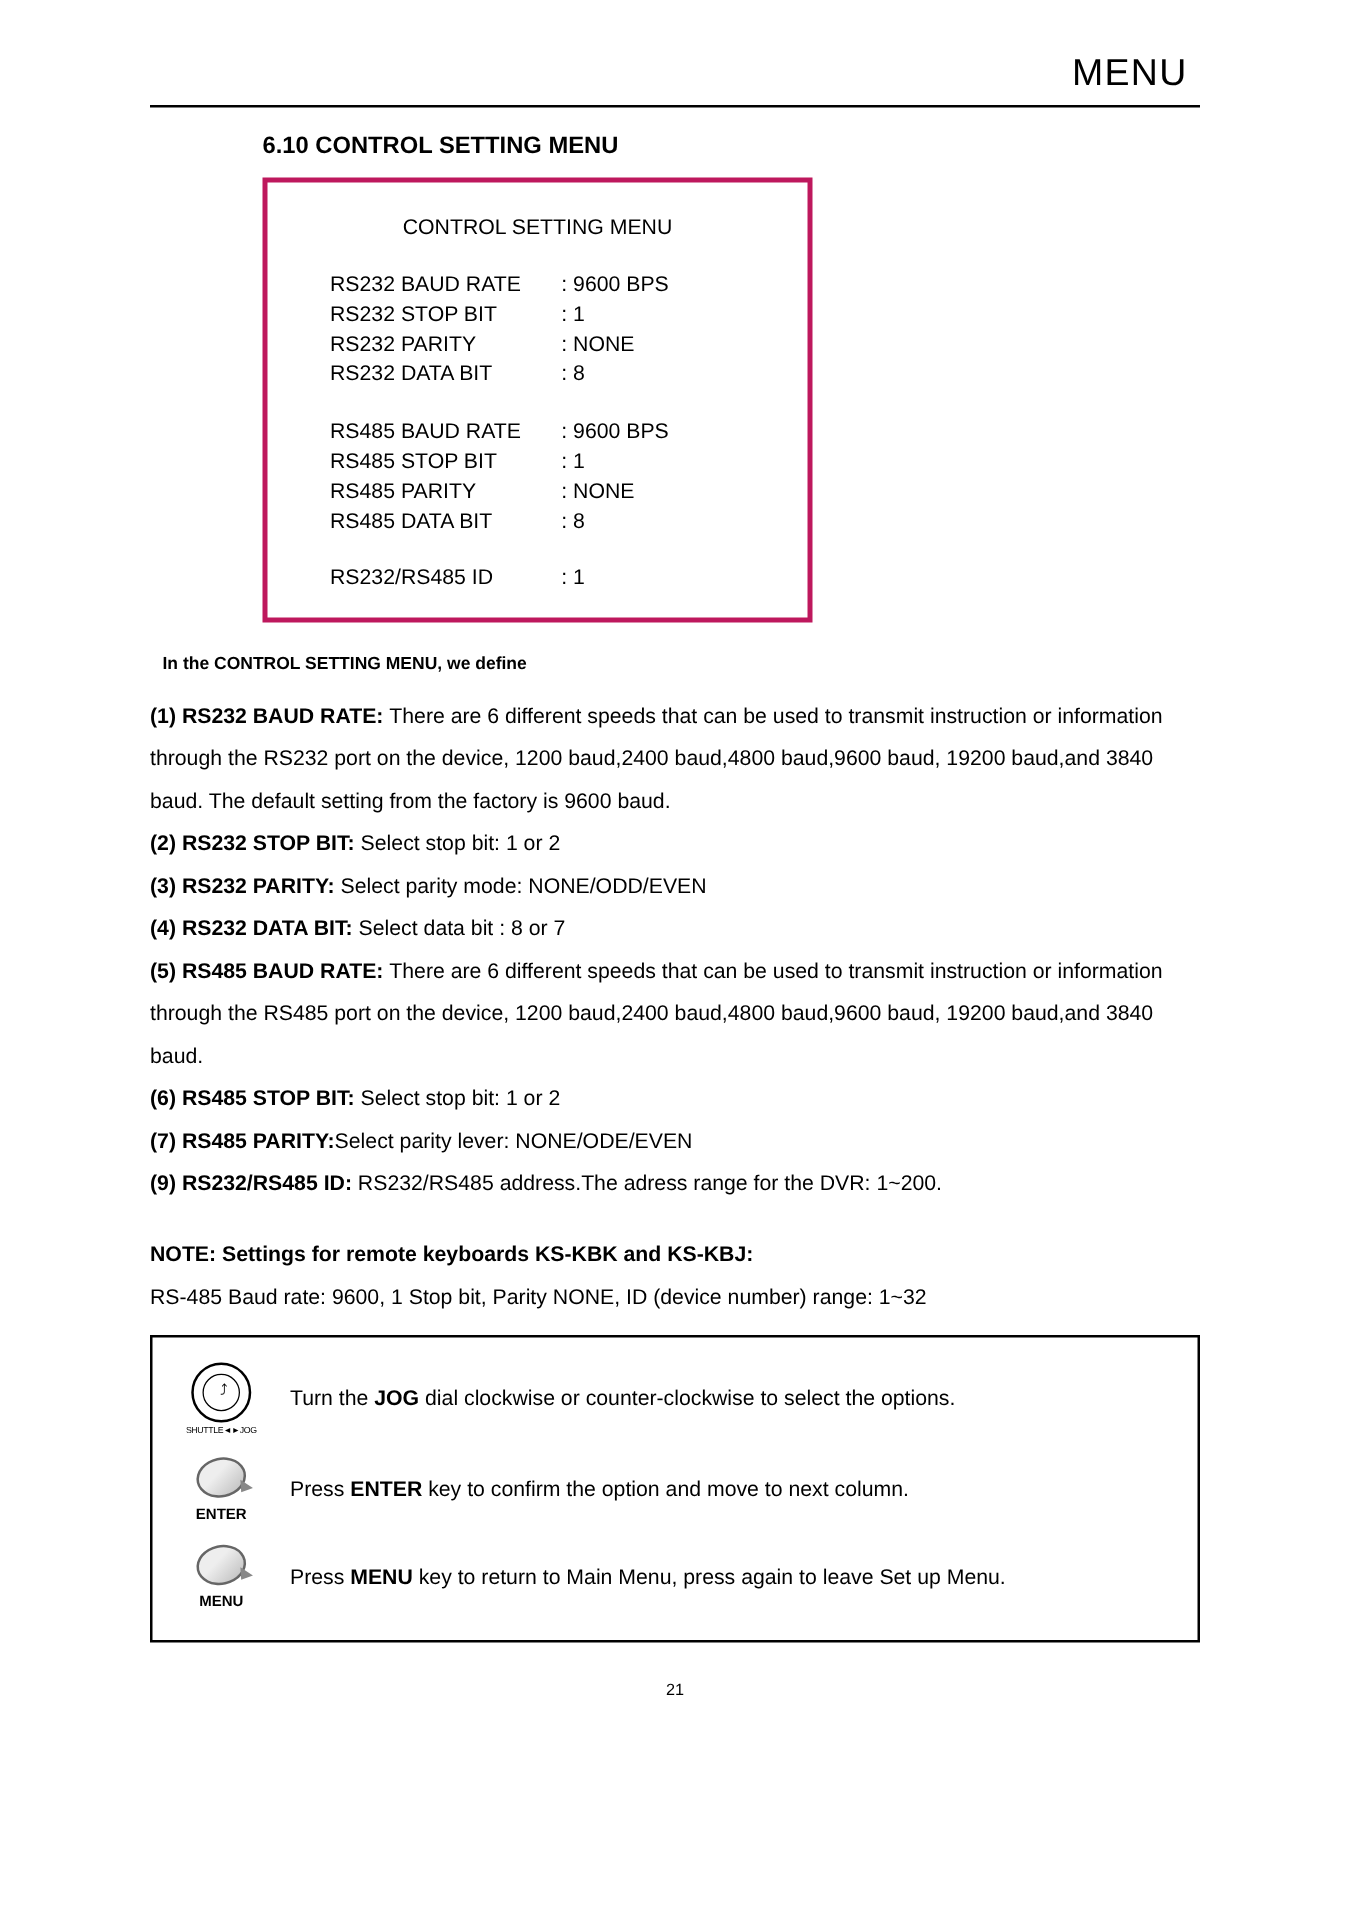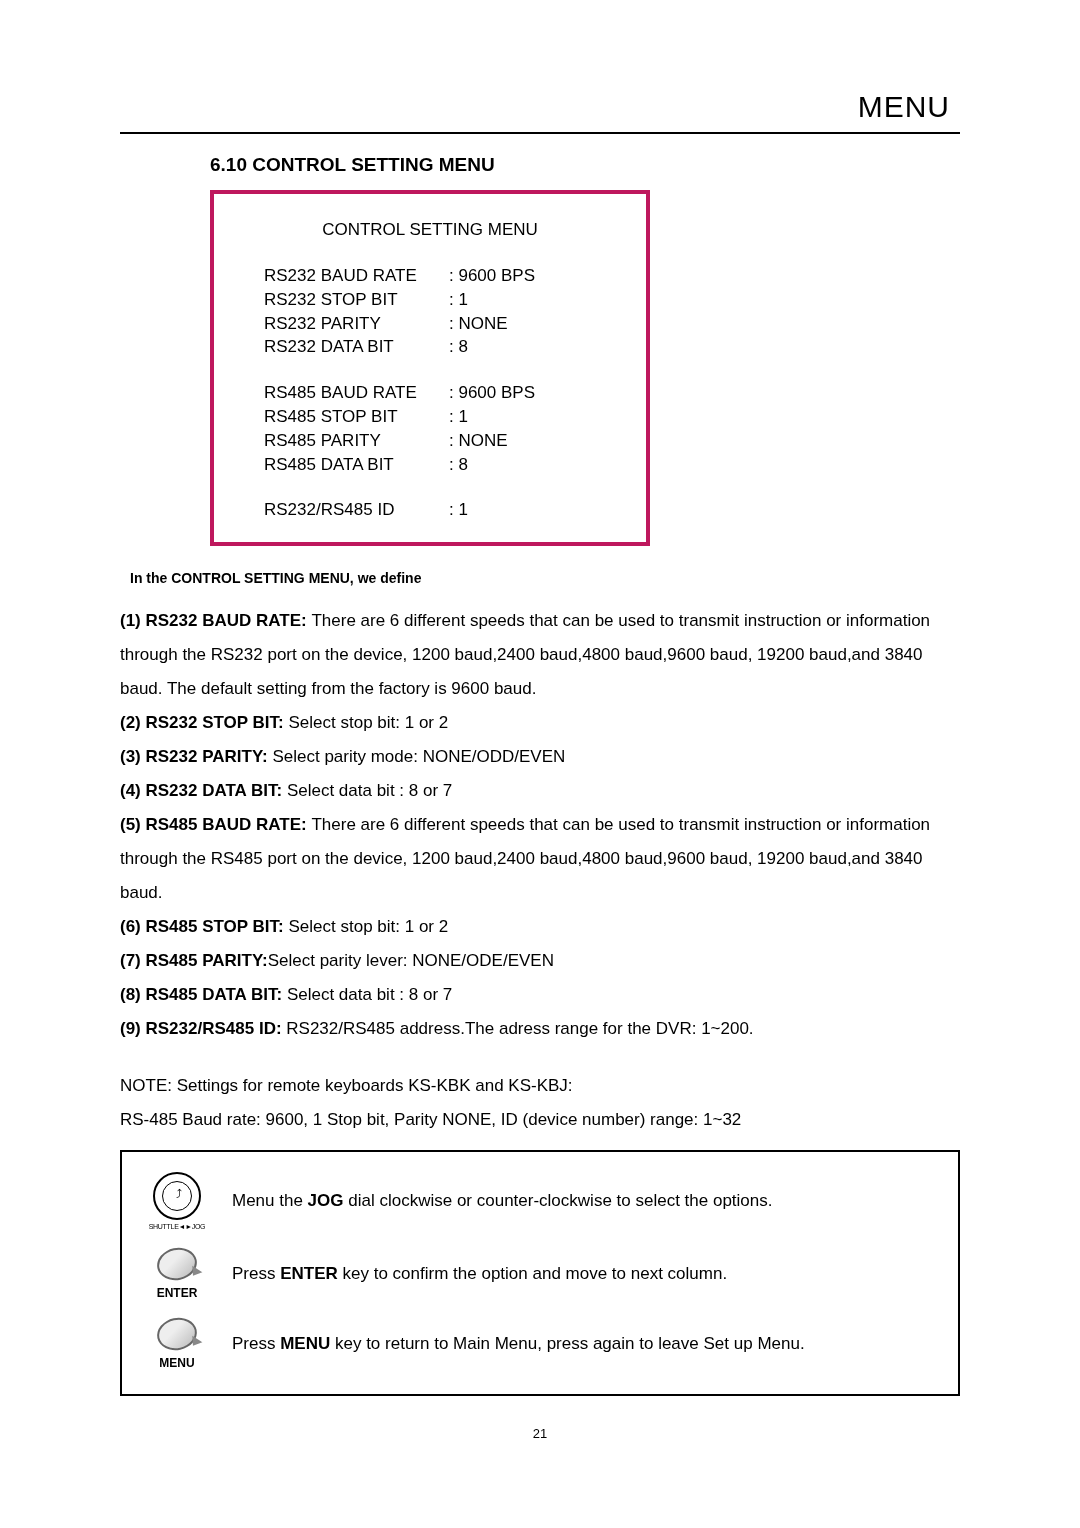--- a/index.html
+++ b/index.html
@@ -6,21 +6,21 @@
       font-family: Arial, Helvetica, sans-serif;
       margin: 0;
       padding: 0;
       background: #fff;
       color: #000;
     }
     .page {
       width: 1080px;
       min-height: 1528px;
       margin: 0 auto;
-      padding: 90px 120px 40px 120px;
+      padding: 42px 120px 40px 120px;
       box-sizing: border-box;
       position: relative;
     }
     .header-title {
       text-align: right;
       font-size: 30px;
       letter-spacing: 1px;
       margin-right: 10px;
     }
     .header-rule {
@@ -71,21 +71,21 @@
       font-size: 17px;
       line-height: 2.0;
     }
     .desc-item {
       margin: 0;
     }
     .desc-item .bold {
       font-weight: bold;
     }
     .note-title {
-      font-weight: normal;
+      font-weight: bold;
       font-size: 17px;
       margin-top: 30px;
     }
     .note-text {
       font-size: 17px;
       margin-top: 14px;
       margin-bottom: 20px;
     }
     .instr-box {
       border: 2px solid #000;
@@ -236,37 +236,36 @@
   <div class="intro-line"> In the CONTROL SETTING MENU, we define</div>
 
   <div class="desc-block">
     <p class="desc-item"><span class="bold">(1) RS232 BAUD RATE:  </span><span>There are 6 different speeds that can be used to transmit instruction or information through the RS232 port on the device, 1200 baud,2400 baud,4800 baud,9600 baud, 19200 baud,and 3840 baud. The default setting from the factory is 9600 baud.</span></p>
     <p class="desc-item"><span class="bold">(2) RS232 STOP BIT: </span><span>Select stop bit: 1 or 2</span></p>
     <p class="desc-item"><span class="bold">(3) RS232 PARITY: </span><span>Select parity mode: NONE/ODD/EVEN</span></p>
     <p class="desc-item"><span class="bold">(4) RS232 DATA BIT: </span><span>Select data bit : 8 or 7</span></p>
     <p class="desc-item"><span class="bold">(5) RS485 BAUD RATE: </span><span>There are 6 different speeds that can be used to transmit instruction or  information through the RS485 port on the device, 1200 baud,2400 baud,4800 baud,9600 baud,  19200 baud,and 3840 baud.</span></p>
     <p class="desc-item"><span class="bold">(6) RS485 STOP BIT: </span><span>Select stop bit: 1 or 2</span></p>
     <p class="desc-item"><span class="bold">(7) RS485 PARITY:</span><span>Select parity lever: NONE/ODE/EVEN</span></p>
-    <p class="desc-item"><span class="bold">(8) RS485 DATA BIT: </span><span>Select data bit : 8 or 7</span></p>
     <p class="desc-item"><span class="bold">(9) RS232/RS485 ID: </span><span>RS232/RS485 address.The adress range  for the DVR: 1~200.</span></p>
   </div>
 
   <div class="note-title">NOTE: Settings for remote keyboards KS-KBK and KS-KBJ:</div>
   <div class="note-text">RS-485 Baud rate: 9600, 1 Stop bit, Parity NONE, ID (device number) range: 1~32</div>
 
   <div class="instr-box">
     <div class="instr-row">
       <div class="instr-icon">
         <div class="jog-dial">
             <span class="jog-dial-inner">⤴</span>
           </div>
         <div class="jog-label">SHUTTLE◄►JOG</div>
       </div>
       <div class="instr-text">
-        <span>Menu the </span><span class="bold">JOG</span><span> dial clockwise or counter-clockwise to select the options.</span>
+        <span>Turn the </span><span class="bold">JOG</span><span> dial clockwise or counter-clockwise to select the options.</span>
       </div>
     </div>
 
     <div class="instr-row">
       <div class="instr-icon">
         <div class="round-btn"></div>
         <div class="btn-label">ENTER</div>
       </div>
       <div class="instr-text">
         <span>Press </span><span class="bold">ENTER</span><span> key to confirm the option and move to next column.</span>

